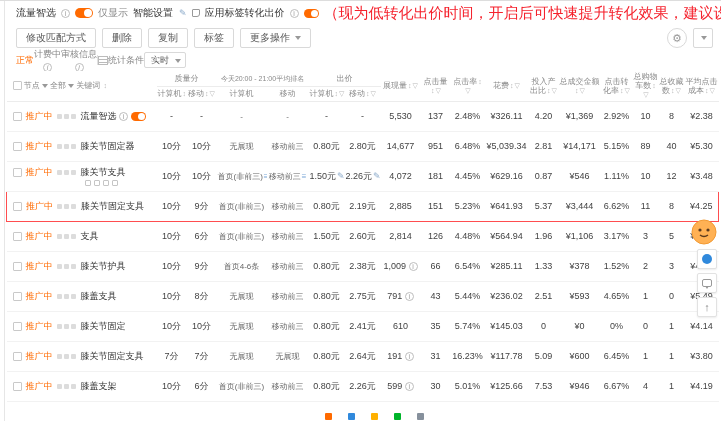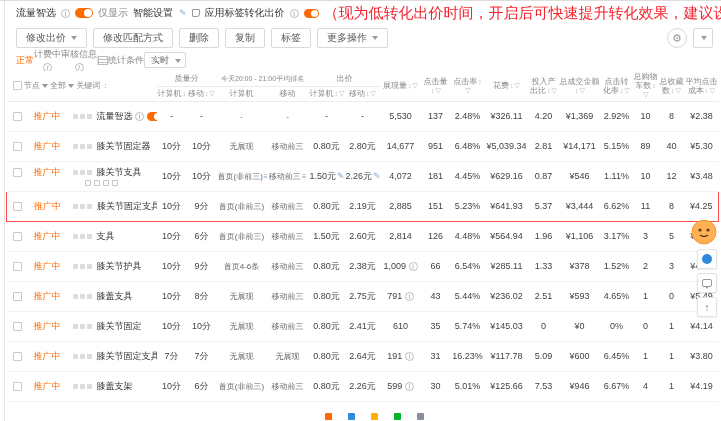--- a/index.html
+++ b/index.html
@@ -70,21 +70,21 @@
   tbody td { height:30px; border-bottom:1px solid #f2f2f2; text-align:center; white-space:nowrap;
     overflow:hidden; padding:0 1px; color:#424242; }
   tbody td.c-rank { font-size:8px; color:#666; }
   td.c-kw { text-align:left; padding-left:6px; }
   tr.hl td { border-top:1px solid #ff4d4f; border-bottom:1px solid #ff4d4f; }
   tr.hl td:first-child { border-left:1px solid #ff4d4f; }
   tr.hl td:last-child { border-right:1px solid #ff4d4f; }
 
   .cb { display:inline-block; width:9px; height:9px; border:1px solid #c9c9c9; border-radius:1px;
     background:#fff; vertical-align:middle; cursor:pointer; }
-  .status { color:#ff6a00; margin:0 12px; font-size:9px; }
+  .status { color:#ff6a00; margin:0 4px; font-size:9px; }
   .hicons { margin-right:3px; }
   .hicons i { display:inline-block; width:5px; height:5px; background:#dcdcdc; border-radius:1px; margin-right:2px; }
   .kw { color:#333; }
   .subicons { display:block; margin:1px 0 0 72px; line-height:6px; }
   .subicons i { display:inline-block; width:6px; height:6px; border:1px solid #c5c5c5; border-radius:1px; margin-right:3px; }
 
   .sort { display:inline-block; color:#b8b8b8; font-size:7px; margin-left:1px; cursor:pointer; }
   .sort::after { content:"↕"; }
   .fil { display:inline-block; color:#b8b8b8; font-size:7px; margin-left:1px; cursor:pointer; }
   .fil::after { content:"▽"; }
@@ -131,24 +131,20 @@
   </div>
   <div class="tb-right">
     <span>转化出价</span>
     <span class="circle-i"></span>
     <span class="toggle sm"></span>
     <span class="warn-text">（现为低转化出价时间，开启后可快速提升转化效果，建议设置开启）</span>
   </div>
 </div>
 
 <div class="toolbar">
-  <button class="btn">
-      <span>修改出价</span>
-      <i class="chev"></i>
-    </button>
   <button class="btn">修改匹配方式</button>
   <button class="btn">删除</button>
   <button class="btn">复制</button>
   <button class="btn">标签</button>
   <button class="btn">
       <span>更多操作</span>
       <i class="chev"></i>
     </button>
   <div class="spacer"></div>
   <span class="icon-btn gear"></span>

